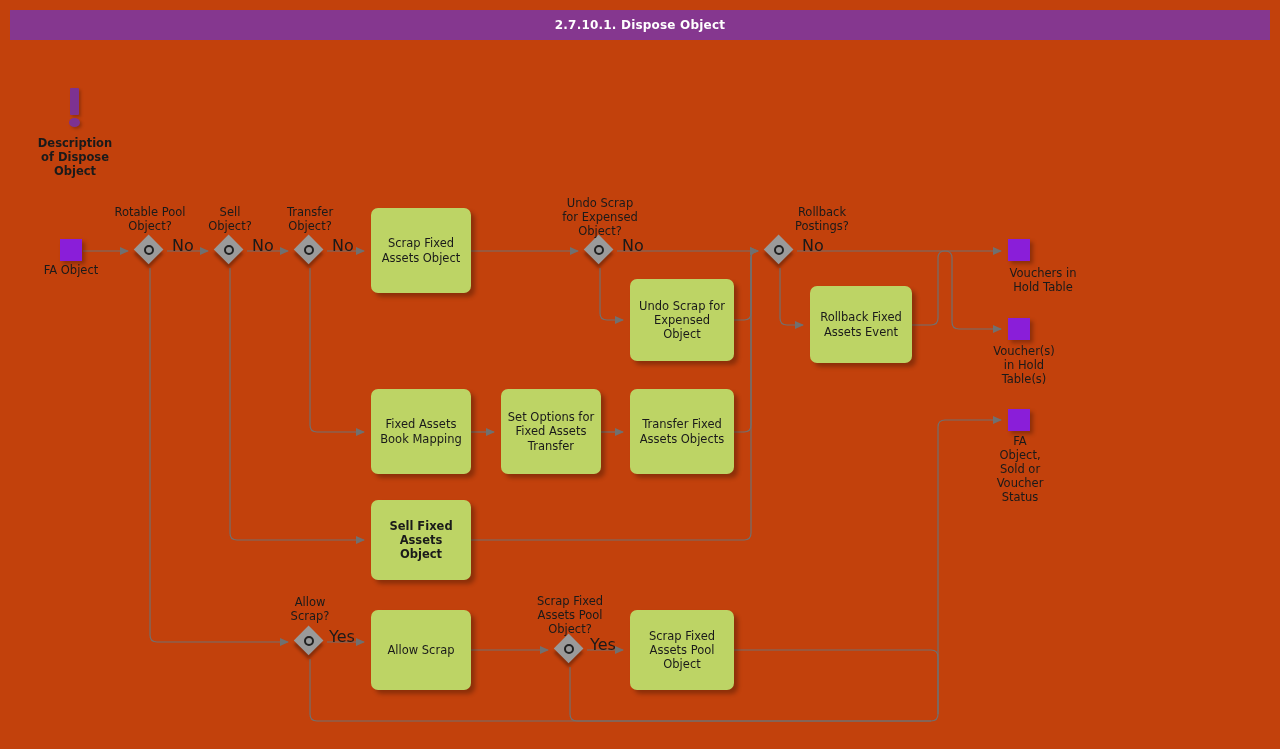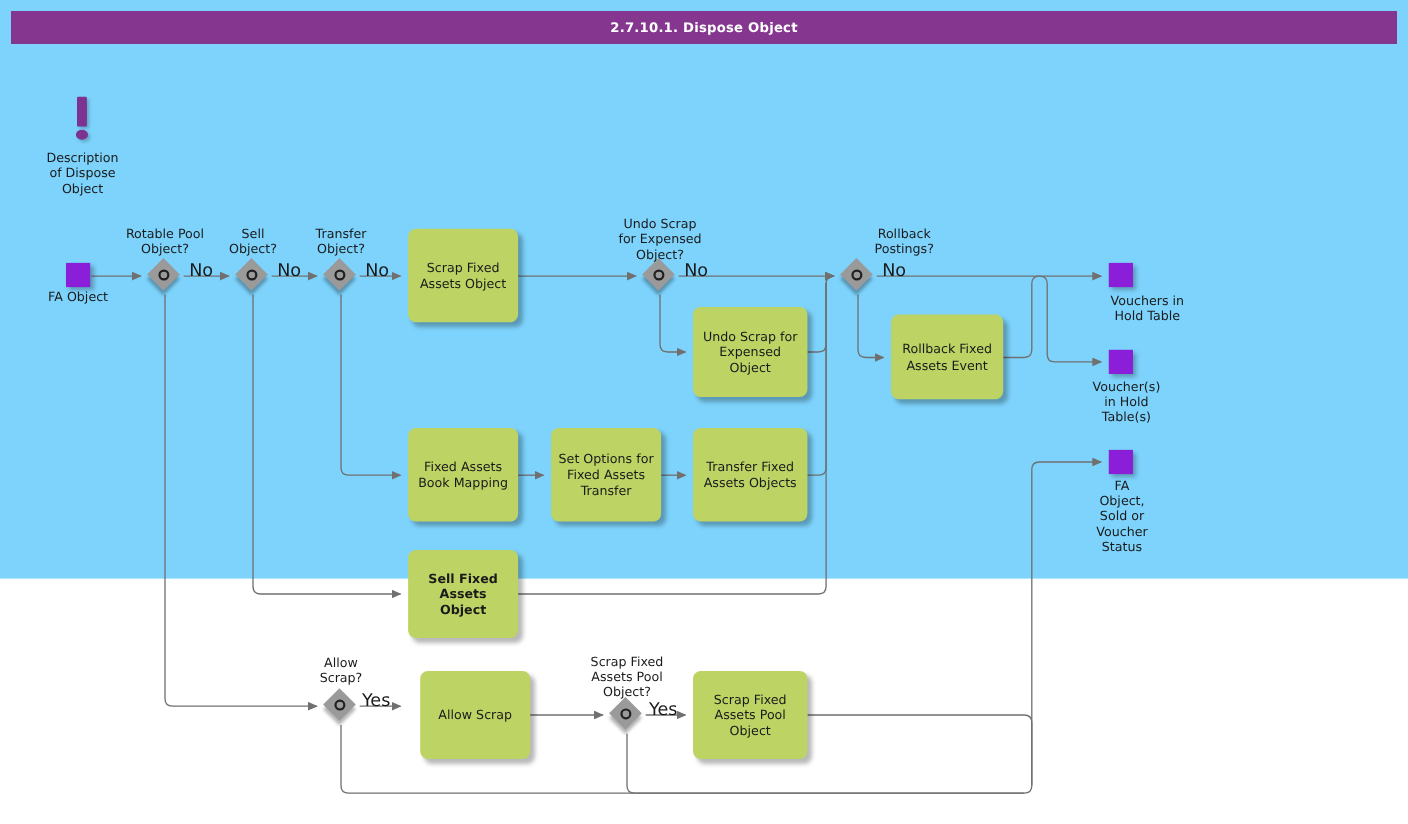--- a/index.html
+++ b/index.html
@@ -10,22 +10,22 @@
   body {
     font-family: "DejaVu Sans", sans-serif;
     width: 1280px;
     height: 749px;
     overflow: hidden;
     position: relative;
   }
   #canvas {
     position: relative;
     width: 1280px;
-    height: 526px;
-    background: #7dd3fc;
+    height: 749px;
+    background: #c2410c;
   }
   
   .titlebar {
     position: absolute;
     left: 10px;
     top: 10px;
     width: 1260px;
     height: 30px;
     background: #85378f;
     color: #ffffff;
@@ -211,21 +211,21 @@
       <path d="M310,659 L310,714 Q310,721 317,721 L931,721 Q938,721 938,714"></path>
 
       <path d="M570,667 L570,714 Q570,721 577,721 L931,721"></path>
     </g>
   </svg>
 
   <div class="annot-mark" style="left:64px; top:88px; width:22px; height:40px;">
     <div class="bar"></div>
     <div class="dot"></div>
   </div>
-  <div class="annot-label" style="left: 19px; top: 136px; width: 112px; white-space: pre-line;">Description
+  <div class="annot-label" style="left: 19px; top: 136px; width: 112px; white-space: pre-line; font-weight: bold;">Description
 of Dispose
 Object</div>
 
   <div class="dataobj" style="left:60px; top:239px;"></div>
   <div class="dataobj-label" style="left:16px; top:263px; width:110px;">FA Object</div>
 
   <div class="dataobj" style="left:1008px; top:239px;"></div>
   <div class="dataobj-label" style="left: 988px; top: 266px; width: 110px; white-space: pre-line;">Vouchers in
 Hold Table</div>
 
@@ -308,18 +308,18 @@
 Assets Event</div>
   <div class="proc" style="left: 371px; top: 389px; width: 100px; height: 85px; white-space: pre-line;">Fixed Assets
 Book Mapping</div>
   <div class="proc" style="left: 501px; top: 389px; width: 100px; height: 85px; white-space: pre-line;">Set Options for
 Fixed Assets
 Transfer</div>
   <div class="proc" style="left: 630px; top: 389px; width: 104px; height: 85px; white-space: pre-line;">Transfer Fixed
 Assets Objects</div>
   <div class="proc" style="left: 371px; top: 500px; width: 100px; height: 80px; white-space: pre-line; font-weight: bold;">Sell Fixed Assets
 Object</div>
-  <div class="proc" style="left:371px; top:610px; width:100px; height:80px;margin-left:11px;">Allow Scrap</div>
+  <div class="proc" style="left:371px; top:610px; width:100px; height:80px;">Allow Scrap</div>
   <div class="proc" style="left: 630px; top: 610px; width: 104px; height: 80px; white-space: pre-line;">Scrap Fixed
 Assets Pool
 Object</div>
 
 </div>
 
 </body></html>

